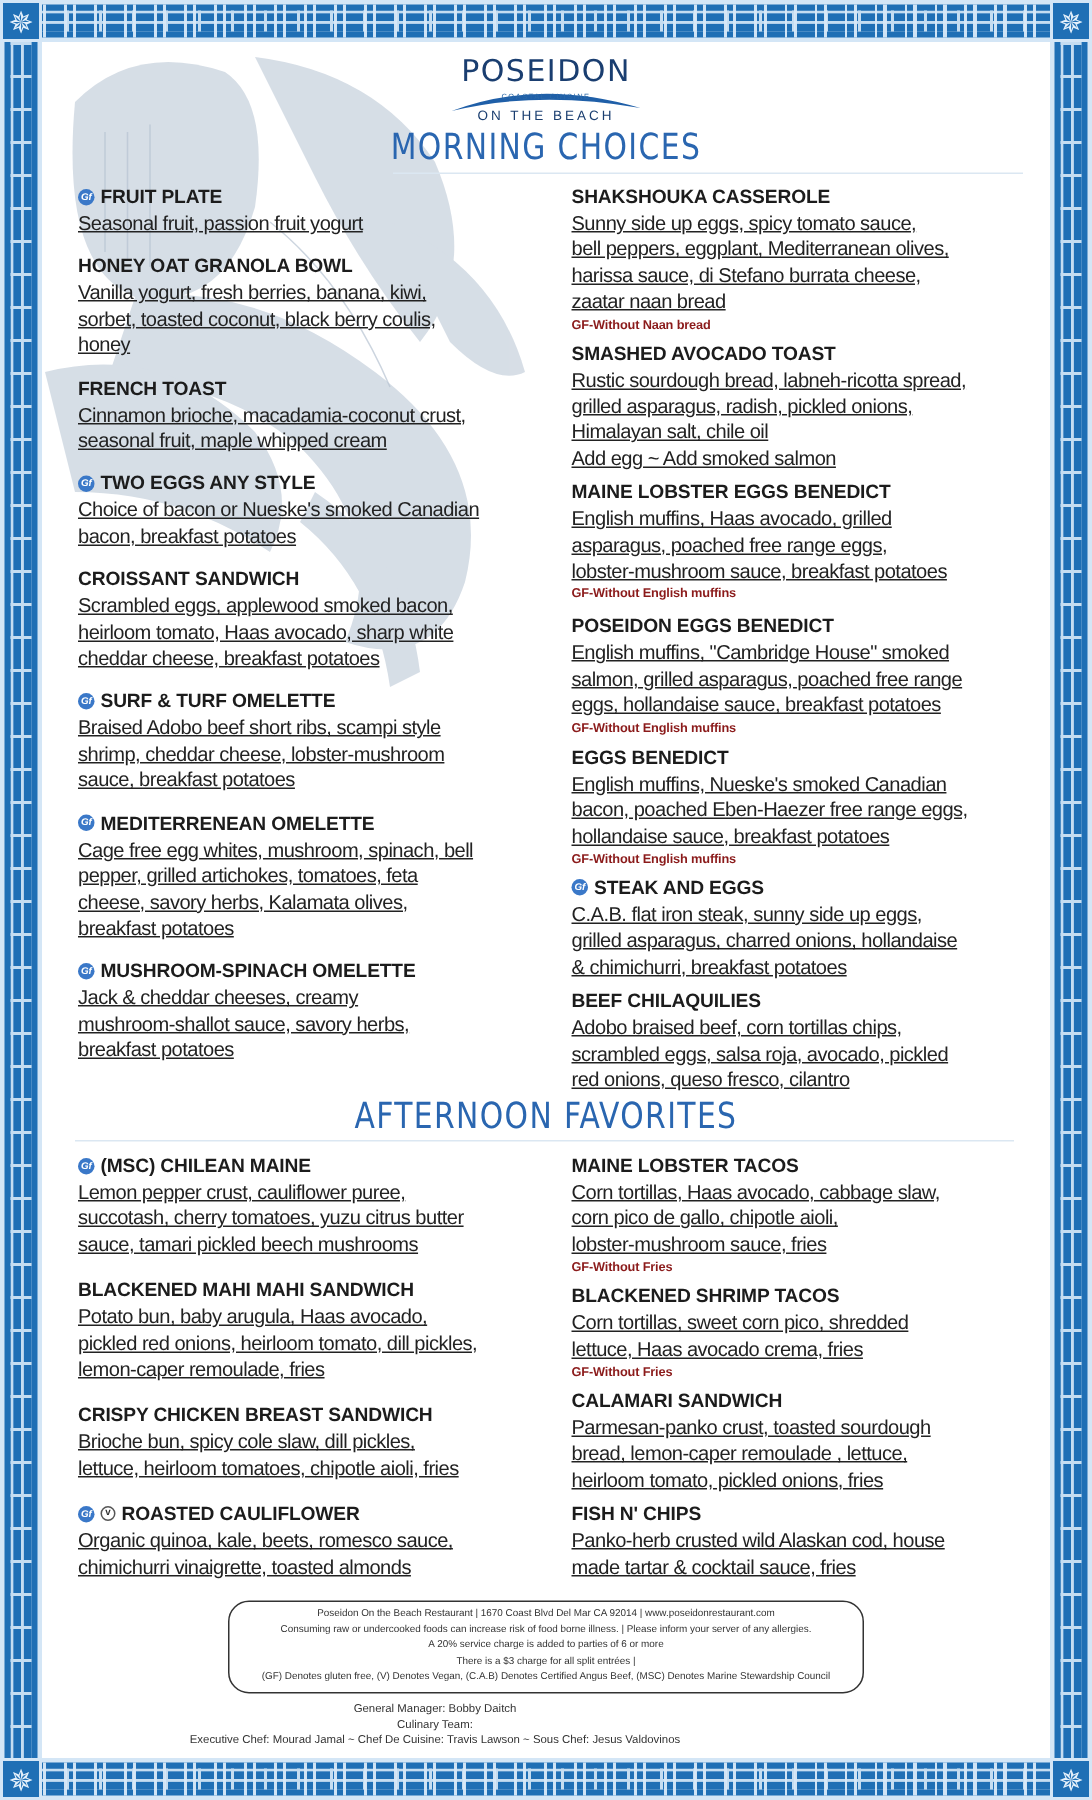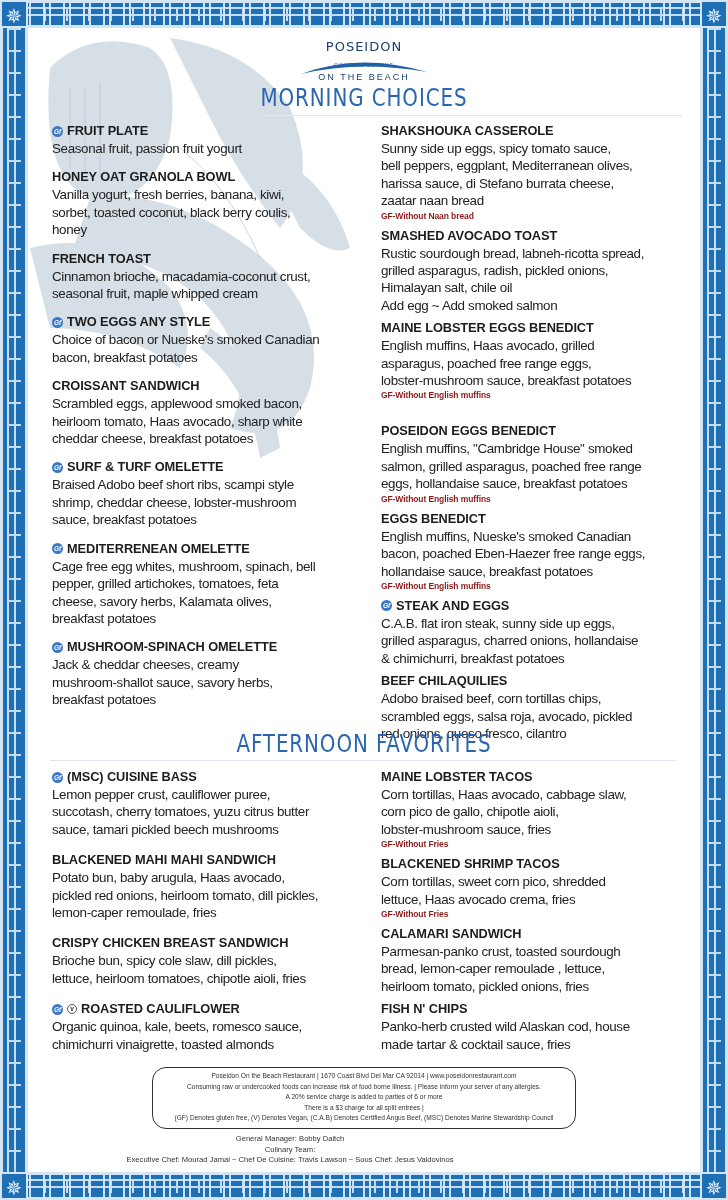--- a/index.html
+++ b/index.html
@@ -50,21 +50,21 @@
   .corner.bl { bottom: 0; left: 0; } .corner.br { bottom: 0; right: 0; }
 
   
   .crab {
     position: absolute; left: 30px; top: 28px; width: 330px; height: 430px;
     z-index: 0; pointer-events: none;
   }
 
   
   .logo { position: absolute; top: 36px; left: 0; width: 728px; text-align: center; z-index: 2; }
-  .logo-name { font-family: "DejaVu Sans", sans-serif; font-size: 13px; letter-spacing: 1px; color: #1a3e70; font-weight: normal; line-height: 22px; }
+  .logo-name { font-family: "DejaVu Sans", sans-serif; font-size: 20px; letter-spacing: 1px; color: #1a3e70; font-weight: normal; line-height: 22px; }
   .logo-swoosh { display: block; margin: 0 auto; width: 130px; height: 18px; }
   .logo-tagline { font-size: 5px; letter-spacing: 1px; color: #2c6aa8; position: relative; top: -14px; }
   .logo-sub { font-size: 9px; letter-spacing: 2px; color: #1a3e70; position: relative; top: -10px; text-align: center; }
 
   .section-title {
     position: absolute; left: 0; width: 728px; text-align: center;
     font-family: "DejaVu Sans Condensed", "DejaVu Sans", sans-serif; font-weight: normal;
     color: #2a66b0; font-size: 24px; letter-spacing: 1px; z-index: 2;
     transform: scaleX(0.92);
   }
@@ -74,20 +74,21 @@
   .item { margin-bottom: 0; }
   .item-name {
     font-family: "Liberation Sans Narrow", "Liberation Sans", sans-serif;
     font-weight: bold; font-size: 12.8px; line-height: 18px; color: #1c1c1c;
     display: flex; align-items: center; gap: 4px; letter-spacing: -0.1px;
   }
   .item-desc {
     font-family: "Liberation Sans Narrow", "Liberation Sans", sans-serif;
     font-size: 13.4px; line-height: 17.4px; color: #222; letter-spacing: -0.35px;
     white-space: pre-line;
+    text-decoration: underline;
   }
   .item-note { font-size: 8.5px; line-height: 12px; color: #8b1b1b; font-weight: bold; letter-spacing: -0.1px; }
   .gf-badge {
     display: inline-block; width: 11px; height: 11px; border-radius: 50%;
     background: #3a78c8; color: #fff; font-size: 6.5px; font-weight: bold; line-height: 11px;
     text-align: center; font-style: italic;
   }
   .v-badge {
     display: inline-block; width: 10px; height: 10px; border-radius: 50%;
     border: 1px solid #555; color: #333; font-size: 6.5px; line-height: 8px; text-align: center;
@@ -230,21 +231,21 @@
     </div>
     <div class="item" style="margin-bottom: 5px;">
       <div class="item-name">
         <span>SMASHED AVOCADO TOAST</span>
       </div>
       <div class="item-desc">Rustic sourdough bread, labneh-ricotta spread,
 grilled asparagus, radish, pickled onions,
 Himalayan salt, chile oil
 Add egg ~ Add smoked salmon</div>
     </div>
-    <div class="item" style="margin-bottom: 21px;">
+    <div class="item" style="margin-bottom: 7px;">
       <div class="item-name">
         <span>MAINE LOBSTER EGGS BENEDICT</span>
       </div>
       <div class="item-desc">English muffins, Haas avocado, grilled
 asparagus, poached free range eggs,
 lobster-mushroom sauce, breakfast potatoes</div>
       <div class="item-note">GF-Without English muffins</div>
     </div>
     <div class="item" style="margin-bottom: 5px;">
       <div class="item-name">
@@ -283,21 +284,21 @@
     </div>
   </div>
 
 <div class="section-title" style="top:730px;">AFTERNOON FAVORITES</div>
 <div class="title-rule" style="top:760px; left:50px; width:626px;"></div>
 
 <div class="col" id="afternoon-left" style="left:52px; top:768px;">
     <div class="item" style="margin-bottom: 13px;">
       <div class="item-name">
         <span class="gf-badge">Gf</span>
-        <span>(MSC) CUISINE BASS</span>
+        <span>(MSC) CHILEAN MAINE</span>
       </div>
       <div class="item-desc">Lemon pepper crust, cauliflower puree,
 succotash, cherry tomatoes, yuzu citrus butter
 sauce, tamari pickled beech mushrooms</div>
     </div>
     <div class="item" style="margin-bottom: 13px;">
       <div class="item-name">
         <span>BLACKENED MAHI MAHI SANDWICH</span>
       </div>
       <div class="item-desc">Potato bun, baby arugula, Haas avocado,

